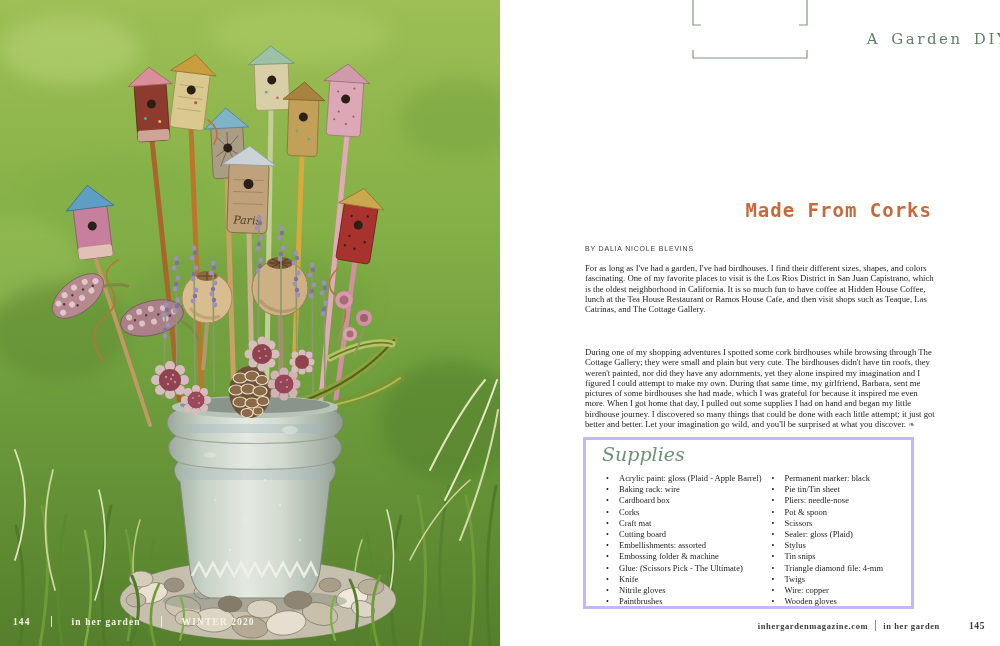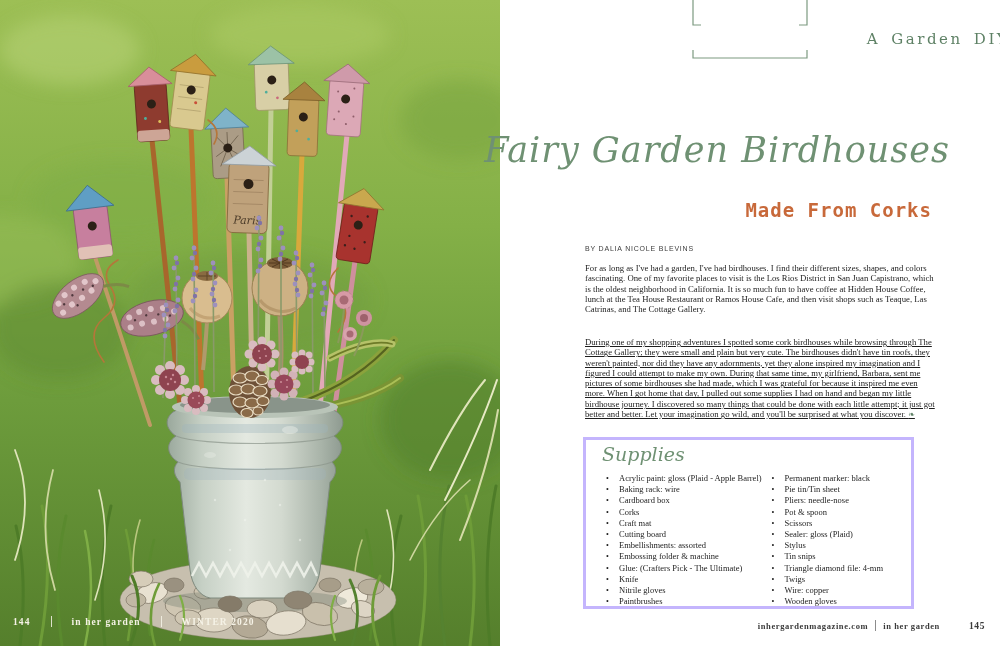--- a/index.html
+++ b/index.html
@@ -37,21 +37,21 @@
     font-family:"DejaVu Sans Mono", monospace; font-weight:bold; font-size:19px;
     color:#c8693a; letter-spacing:1px;margin-top:11px;
   }
 
   .byline {
     position:absolute; left:85px; top:245px;
     font-family:"Liberation Sans", sans-serif; font-size:7px; letter-spacing:.8px; color:#3c3c3c;
   }
   .para { position:absolute; left:85px; width:352px; font-size:8.7px; line-height:10.3px; color:#1d1d1d; }
   .para-1 { top:263px; }
-  .para-2 { top:337px;text-decoration:underline; }
+  .para-2 { top:347px; }
   .end-mark { color:#5e8165; font-size:8px; }
 
   .supplies-box {
     position:absolute; left:83px; top:437px; width:331px; height:172px;
     border:3px solid #c4b5fd; background:#ffffff;
   }
   .supplies-heading {
     position:absolute; left:16px; top:3px;
     font-family:"DejaVu Serif", serif; font-style:italic; font-size:19px; color:#6f9173;
   }
@@ -610,41 +610,40 @@
       <svg width="124" height="64" viewBox="0 0 124 64">
         <g stroke="#7c9a80" stroke-width="1.2" fill="none">
           <path d="M5,0 V25 H13"></path>
           <path d="M119,0 V25 H111"></path>
           <path d="M5,50 V58 H119 V50"></path>
         </g>
       </svg>
       <span class="kicker-text">A Garden DIY</span>
     </div>
 
-    <div class="title">Fairy Garden Birdhouses</div>
     <div class="subtitle">Made From Corks</div>
 
     <div class="byline">BY DALIA NICOLE BLEVINS</div>
 
     <p class="para para-1">For as long as I've had a garden, I've had birdhouses. I find their different sizes, shapes, and colors fascinating. One of my favorite places to visit is the Los Rios District in San Juan Capistrano, which is the oldest neighborhood in California. It is so much fun to have coffee at Hidden House Coffee, lunch at the Tea House Restaurant or Ramos House Cafe, and then visit shops such as Teaque, Las Catrinas, and The Cottage Gallery.</p>
     <p class="para para-2"><span>During one of my shopping adventures I spotted some cork birdhouses while browsing through The Cottage Gallery; they were small and plain but very cute. The birdhouses didn't have tin roofs, they weren't painted, nor did they have any adornments, yet they alone inspired my imagination and I figured I could attempt to make my own. During that same time, my girlfriend, Barbara, sent me pictures of some birdhouses she had made, which I was grateful for because it inspired me even more. When I got home that day, I pulled out some supplies I had on hand and began my little birdhouse journey. I discovered so many things that could be done with each little attempt; it just got better and better. Let your imagination go wild, and you'll be surprised at what you discover.</span> <span class="end-mark">❧</span></p>
 
     <div class="supplies-box">
       <div class="supplies-heading">Supplies</div>
       <div class="supplies-cols">
         <ul class="supplies-col c1">
           <li>Acrylic paint: gloss (Plaid - Apple Barrel)</li>
           <li>Baking rack: wire</li>
           <li>Cardboard box</li>
           <li>Corks</li>
           <li>Craft mat</li>
           <li>Cutting board</li>
           <li>Embellishments: assorted</li>
           <li>Embossing folder &amp; machine</li>
-          <li>Glue: (Crafters Pick - The Ultimate)</li>
+          <li>Glue: (Scissors Pick - The Ultimate)</li>
           <li>Knife</li>
           <li>Nitrile gloves</li>
           <li>Paintbrushes</li>
         </ul>
         <ul class="supplies-col c2">
           <li>Permanent marker: black</li>
           <li>Pie tin/Tin sheet</li>
           <li>Pliers: needle-nose</li>
           <li>Pot &amp; spoon</li>
           <li>Scissors</li>

